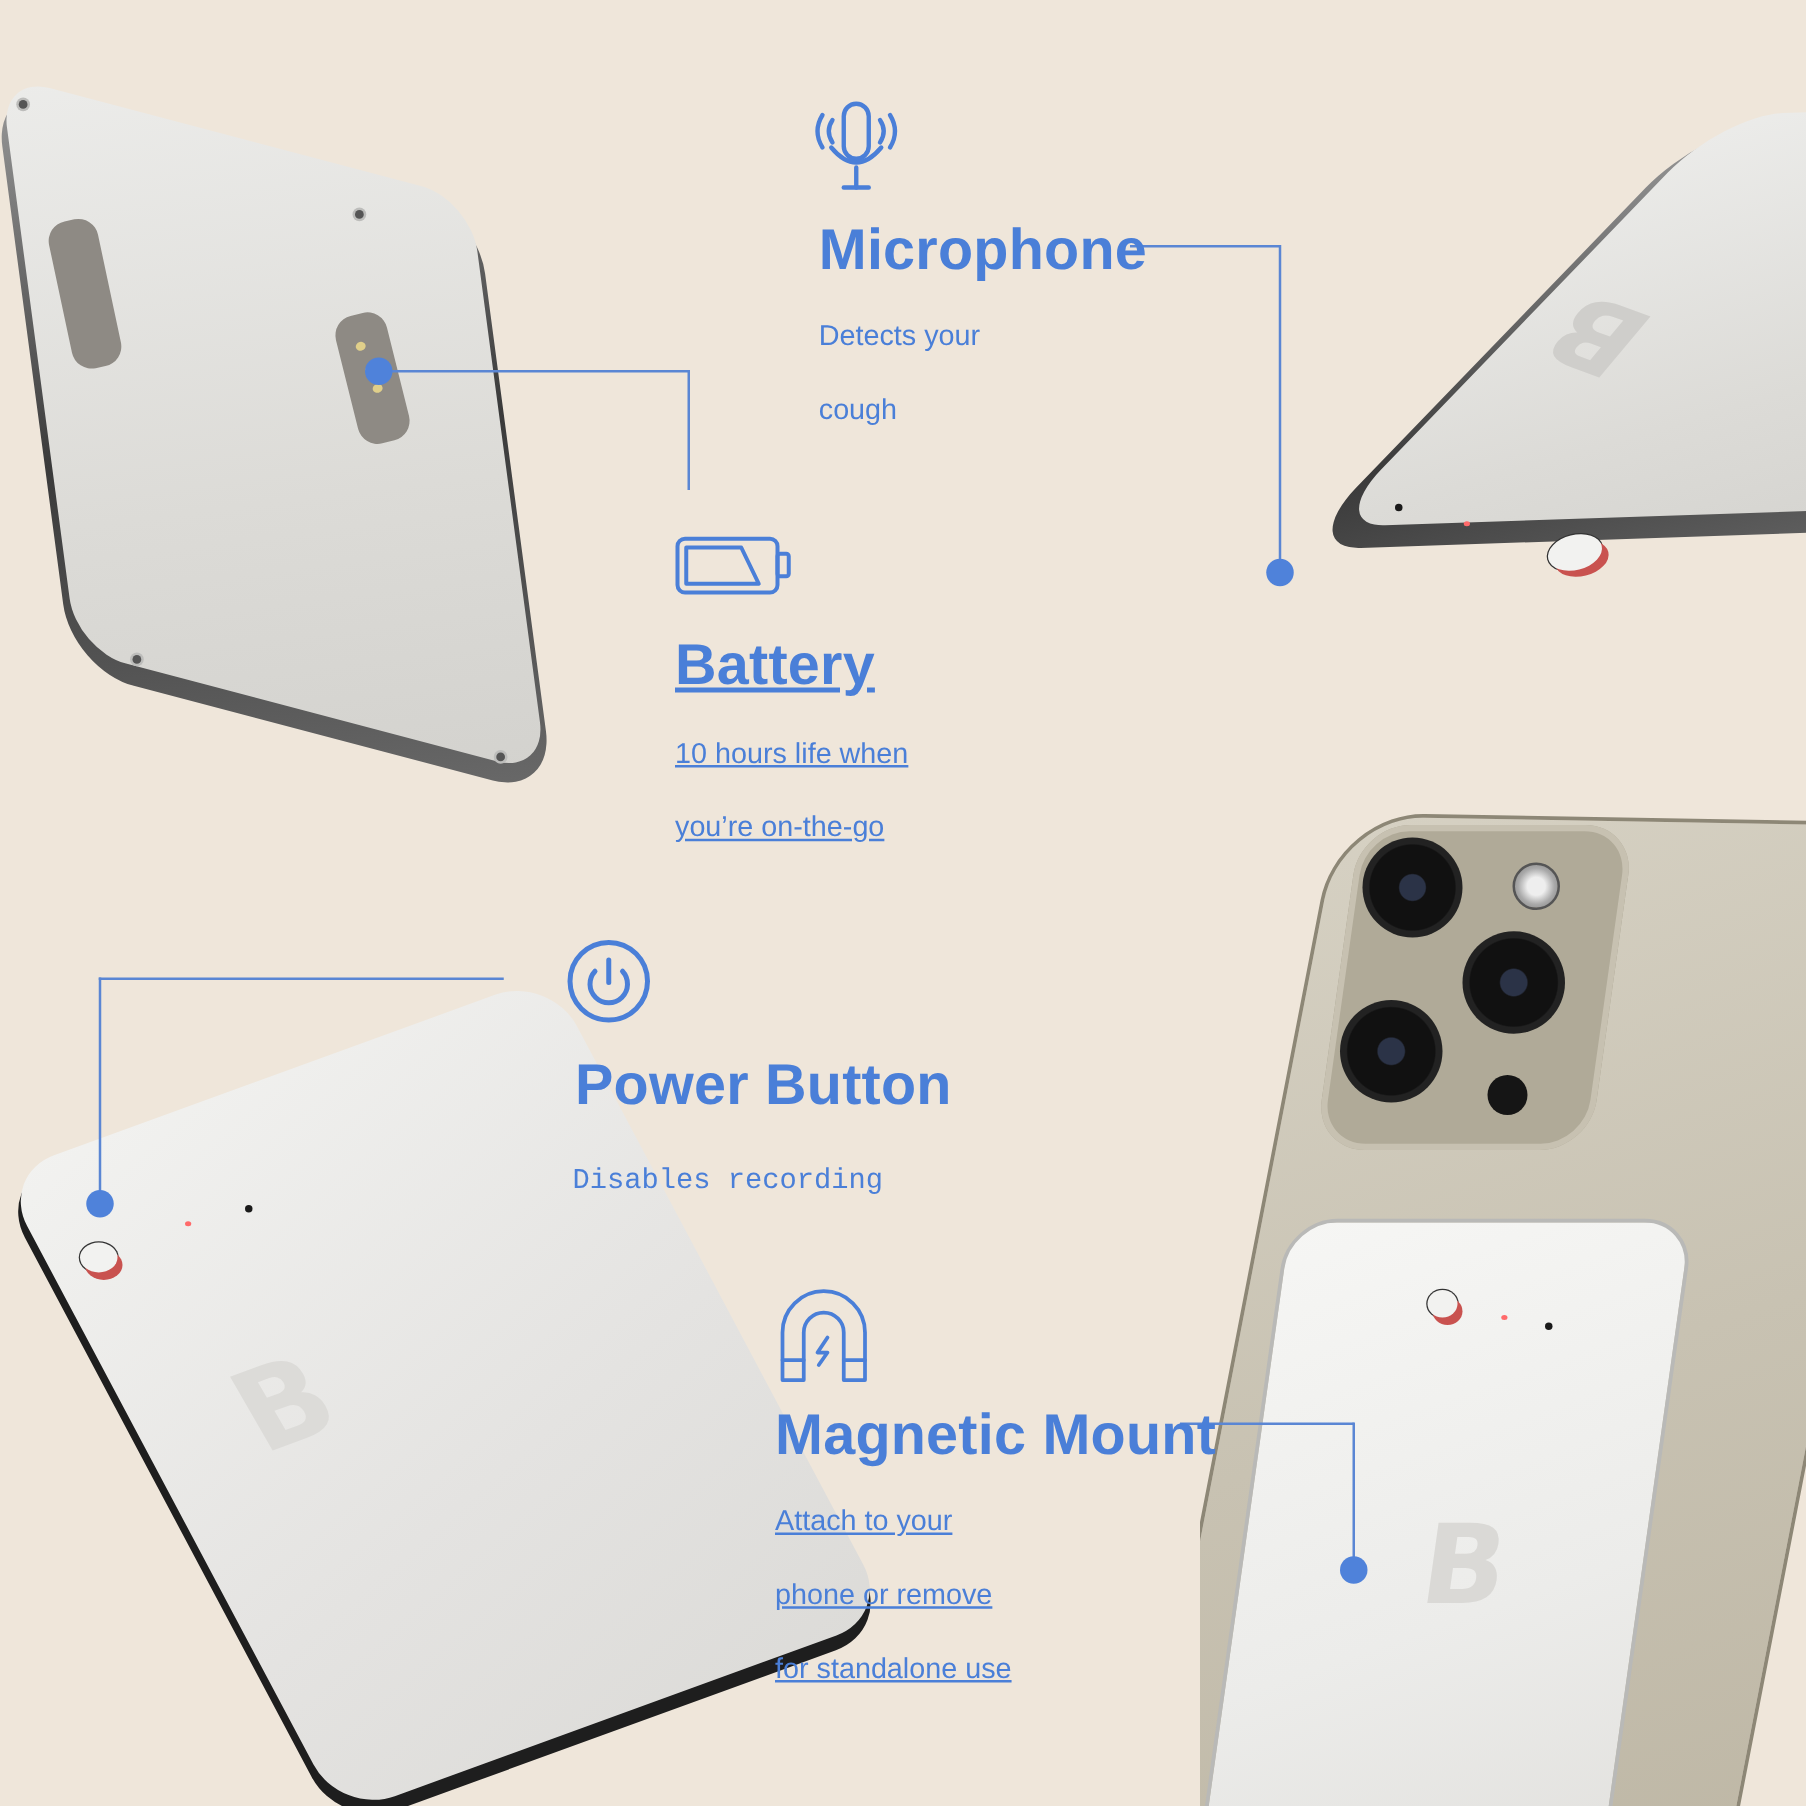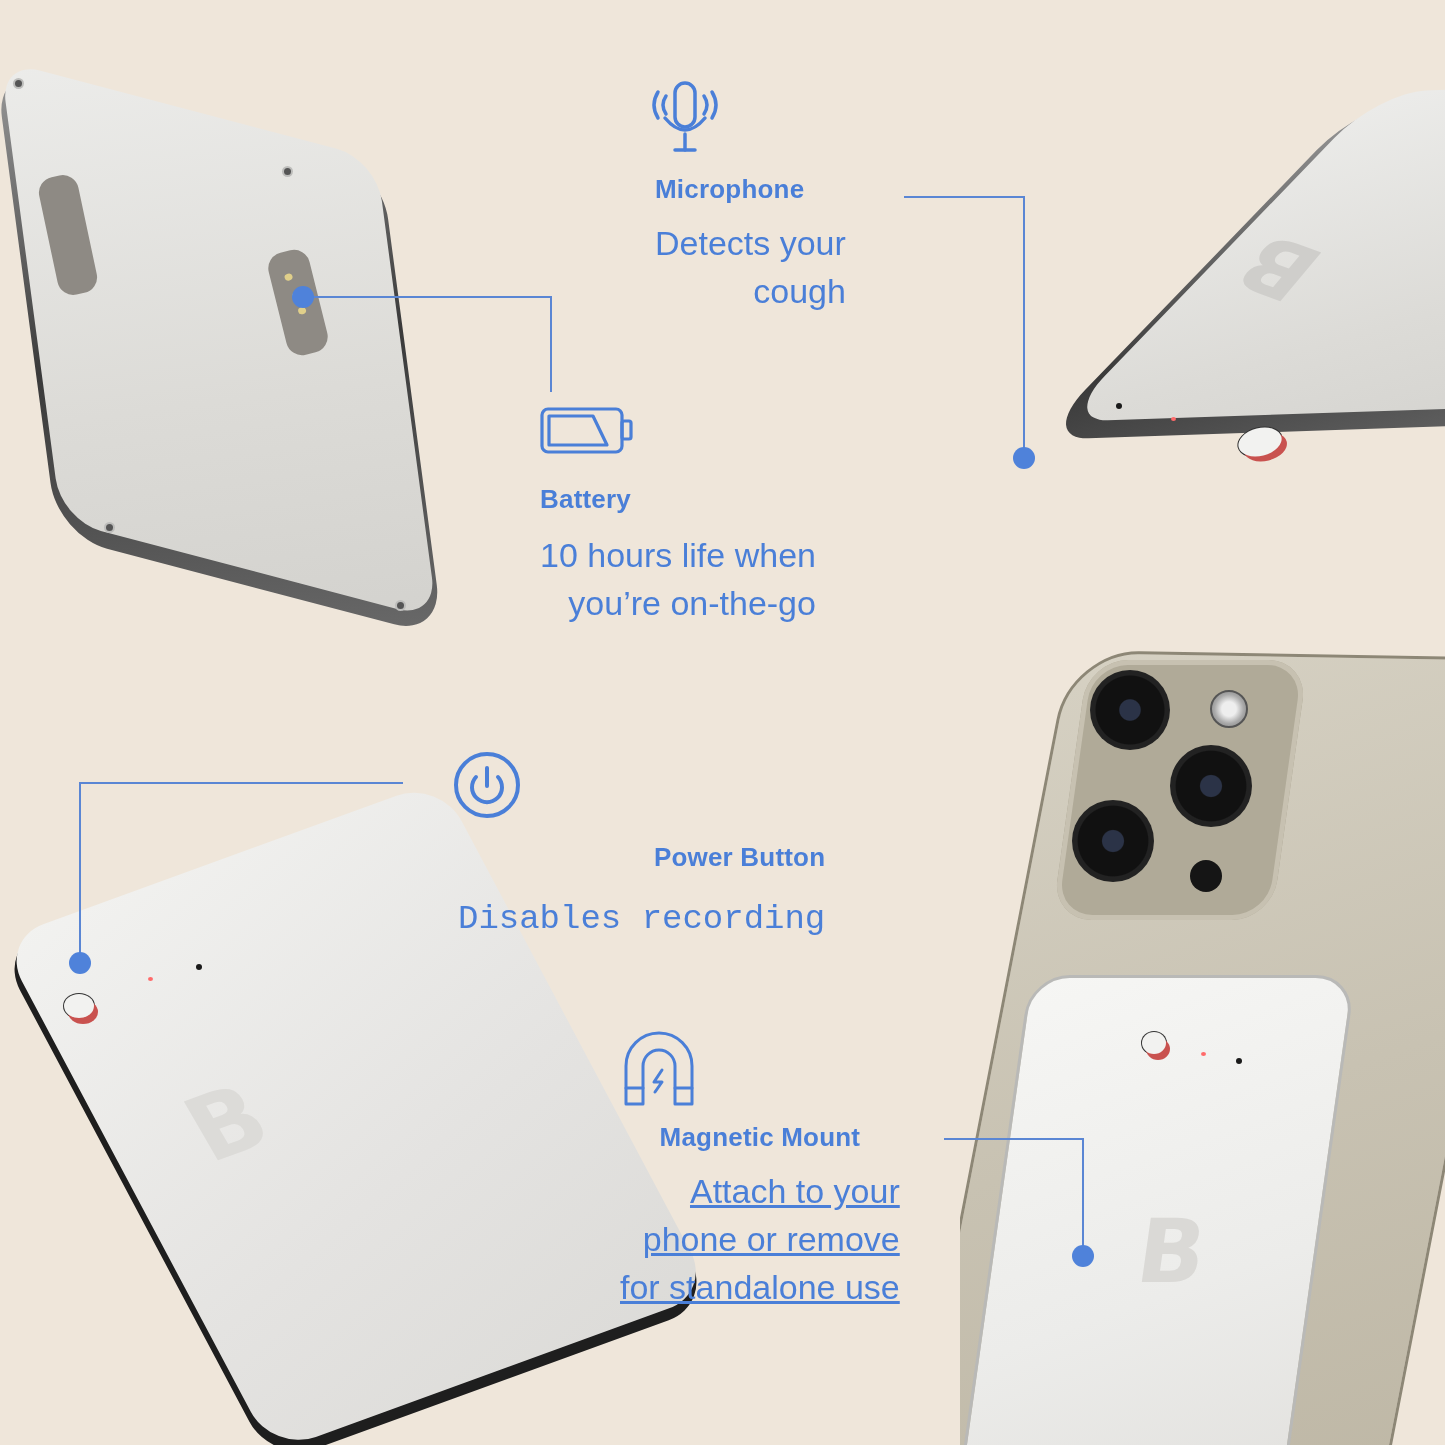--- a/index.html
+++ b/index.html
@@ -8,25 +8,25 @@
     background: #efe6da;
     font-family: "Liberation Sans", "DejaVu Sans", sans-serif;
     position: relative;
   }
   .stage { position: absolute; inset: 0; }
 
   
   .feature { position: absolute; color: #4a7fd8; }
   .feature .icon { display: block; }
   .feature .title {
-    font-weight: 700; font-size: 26px; line-height: 1; letter-spacing: 0.2px;
+    font-weight: 700; font-size: 46px; line-height: 1; letter-spacing: 0.2px;
     white-space: nowrap;
   }
   .feature .desc {
-    font-size: 34px; line-height: 48px; white-space: pre-line; margin-top: 14px; text-align: right;
+    font-size: 23px; line-height: 59px; white-space: pre-line; margin-top: 14px;
   }
 
   
   .line { position: absolute; background: #5a86d4; }
   .dot {
     position: absolute; width: 22px; height: 22px; border-radius: 50%;
     background: #4f82da; margin-left: -11px; margin-top: -11px;
   }
 
   
@@ -147,21 +147,21 @@
         <path d="M13 12 Q5 25 13 38"></path>
         <path d="M59 16 Q65 25 59 34"></path>
         <path d="M67 12 Q75 25 67 38"></path>
       </g>
     </svg>
     <div class="title" style="margin-top:20px;">Microphone</div>
     <div class="desc" style="margin-top:17px;">Detects your
 cough</div>
   </div>
 
-  <div class="feature" style="left:540px; top:406px;">
+  <div class="feature" style="left:540px; top:428px;text-decoration:underline;">
     <svg class="icon" width="94" height="50" viewBox="0 0 94 50">
       <g fill="none" stroke="#4a7fd8" stroke-width="3.2" stroke-linejoin="round">
         <rect x="2" y="3" width="80" height="43" rx="6"></rect>
         <rect x="82" y="15" width="9" height="18" rx="2"></rect>
         <path d="M9 10 L53 10 L67 39 L9 39 Z"></path>
       </g>
     </svg>
     <div class="title" style="margin-top:30px;">Battery</div>
     <div class="desc" style="margin-top:19px;">10 hours life when
 you’re on-the-go</div>

